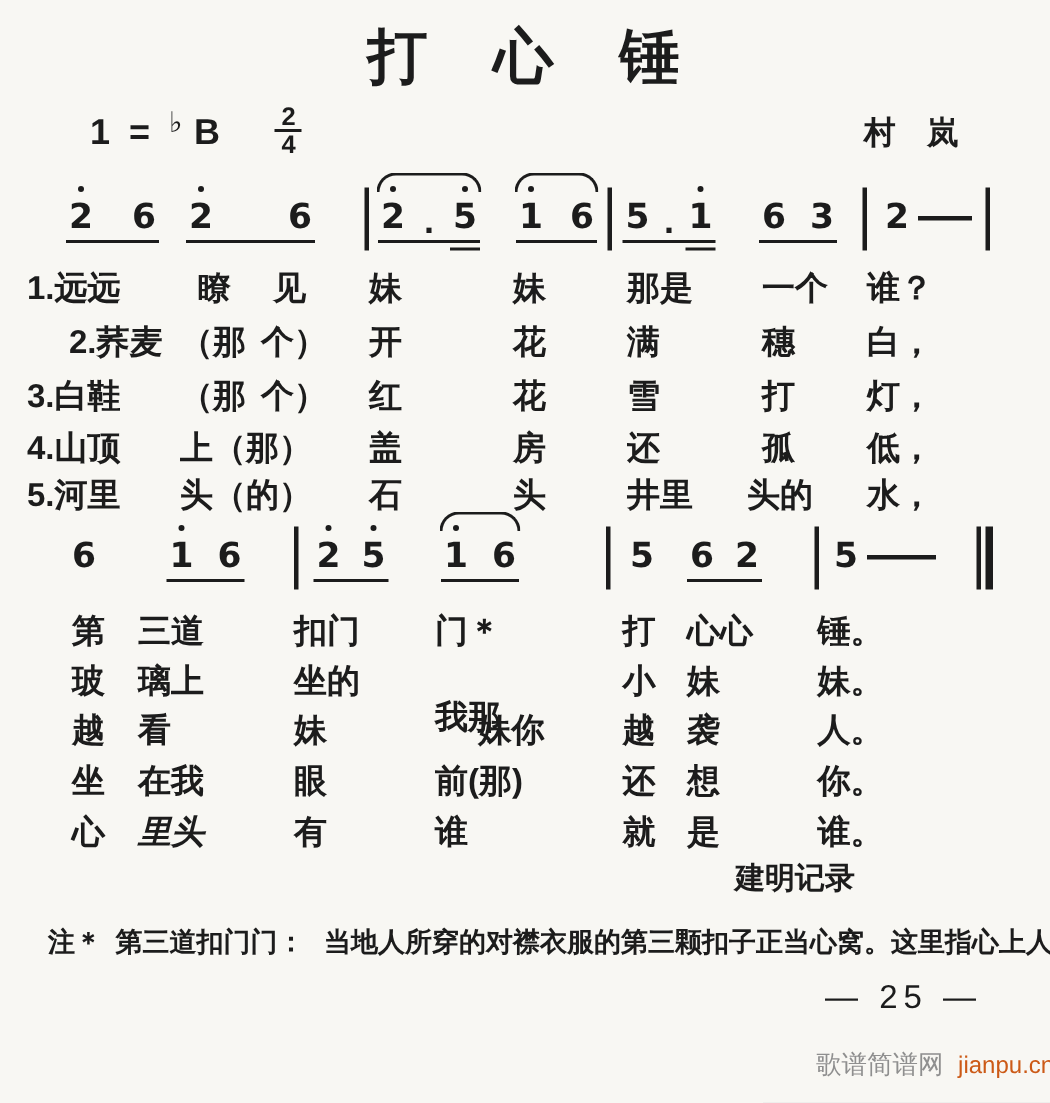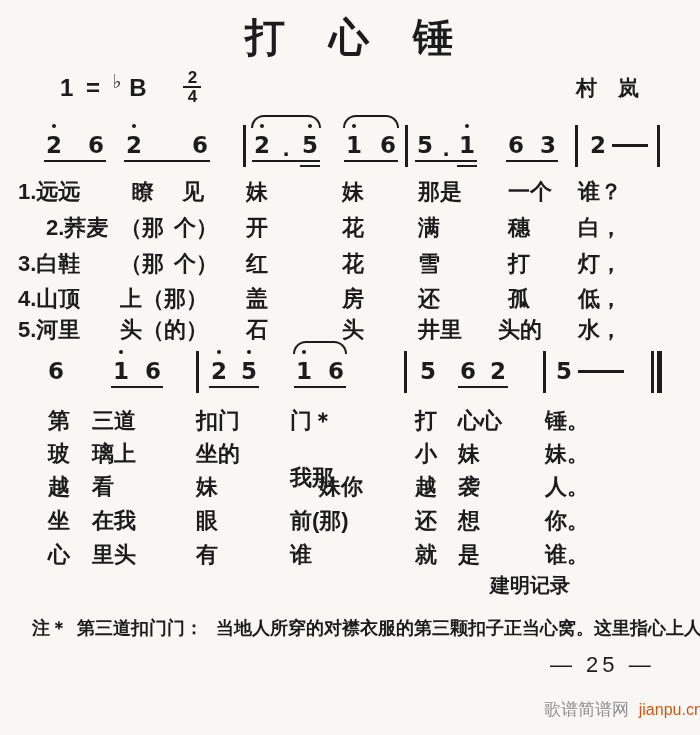--- a/index.html
+++ b/index.html
@@ -200,21 +200,21 @@
 
   <span class="lyr" style="left:48px;top:508px;">坐</span>
   <span class="lyr" style="left:92px;top:508px;">在我</span>
   <span class="lyr" style="left:196px;top:508px;">眼</span>
   <span class="lyr" style="left:290px;top:508px;">前(那)</span>
   <span class="lyr" style="left:415px;top:508px;">还</span>
   <span class="lyr" style="left:458px;top:508px;">想</span>
   <span class="lyr" style="left:545px;top:508px;">你。</span>
 
   <span class="lyr" style="left:48px;top:542px;">心</span>
-  <span class="lyr" style="left:92px;top:542px;">里头</span>
+  <span class="lyr" style="left:92px;top:542px;font-style:italic;">里头</span>
   <span class="lyr" style="left:196px;top:542px;">有</span>
   <span class="lyr" style="left:290px;top:542px;">谁</span>
   <span class="lyr" style="left:415px;top:542px;">就</span>
   <span class="lyr" style="left:458px;top:542px;">是</span>
   <span class="lyr" style="left:545px;top:542px;">谁。</span>
 
   <div class="recorder">建明记录</div>
 
   <div class="footnote">
     <span>注＊</span>

